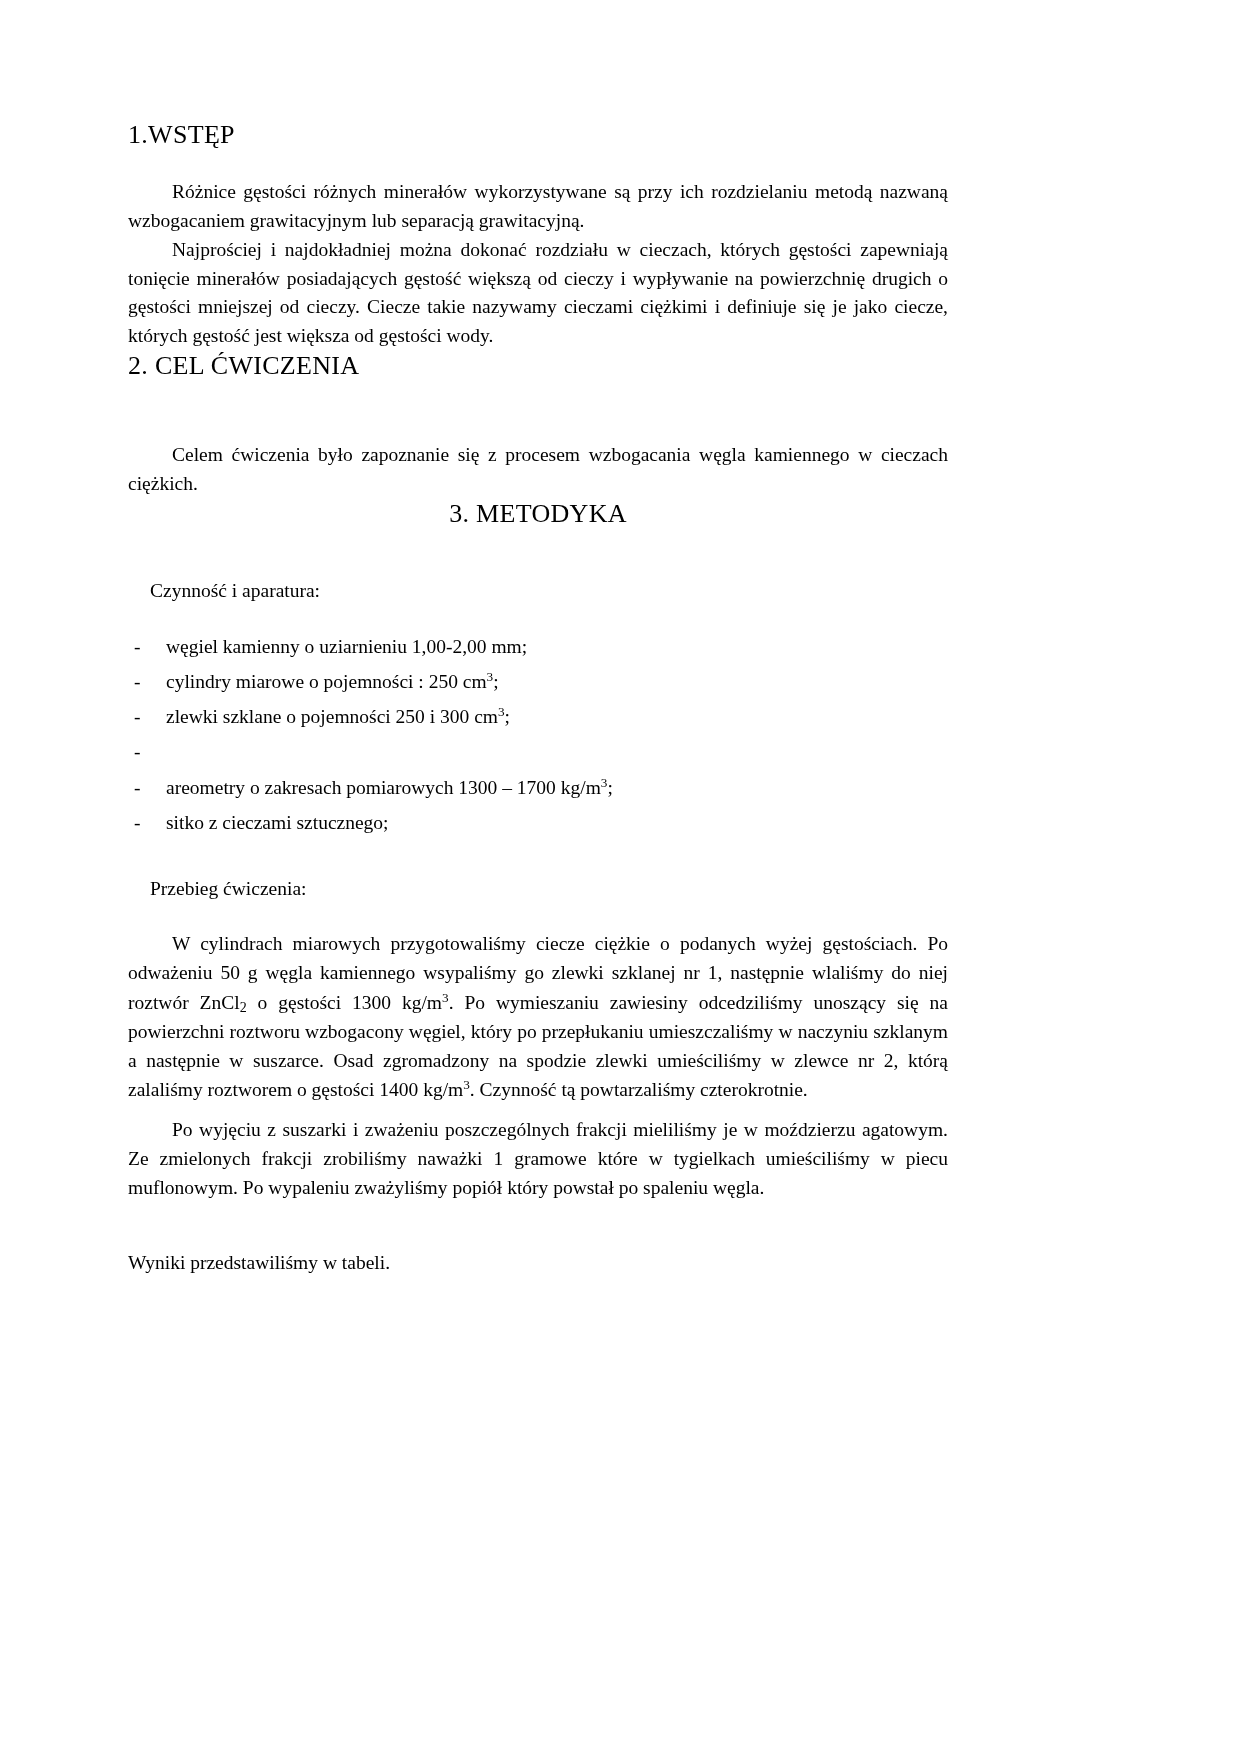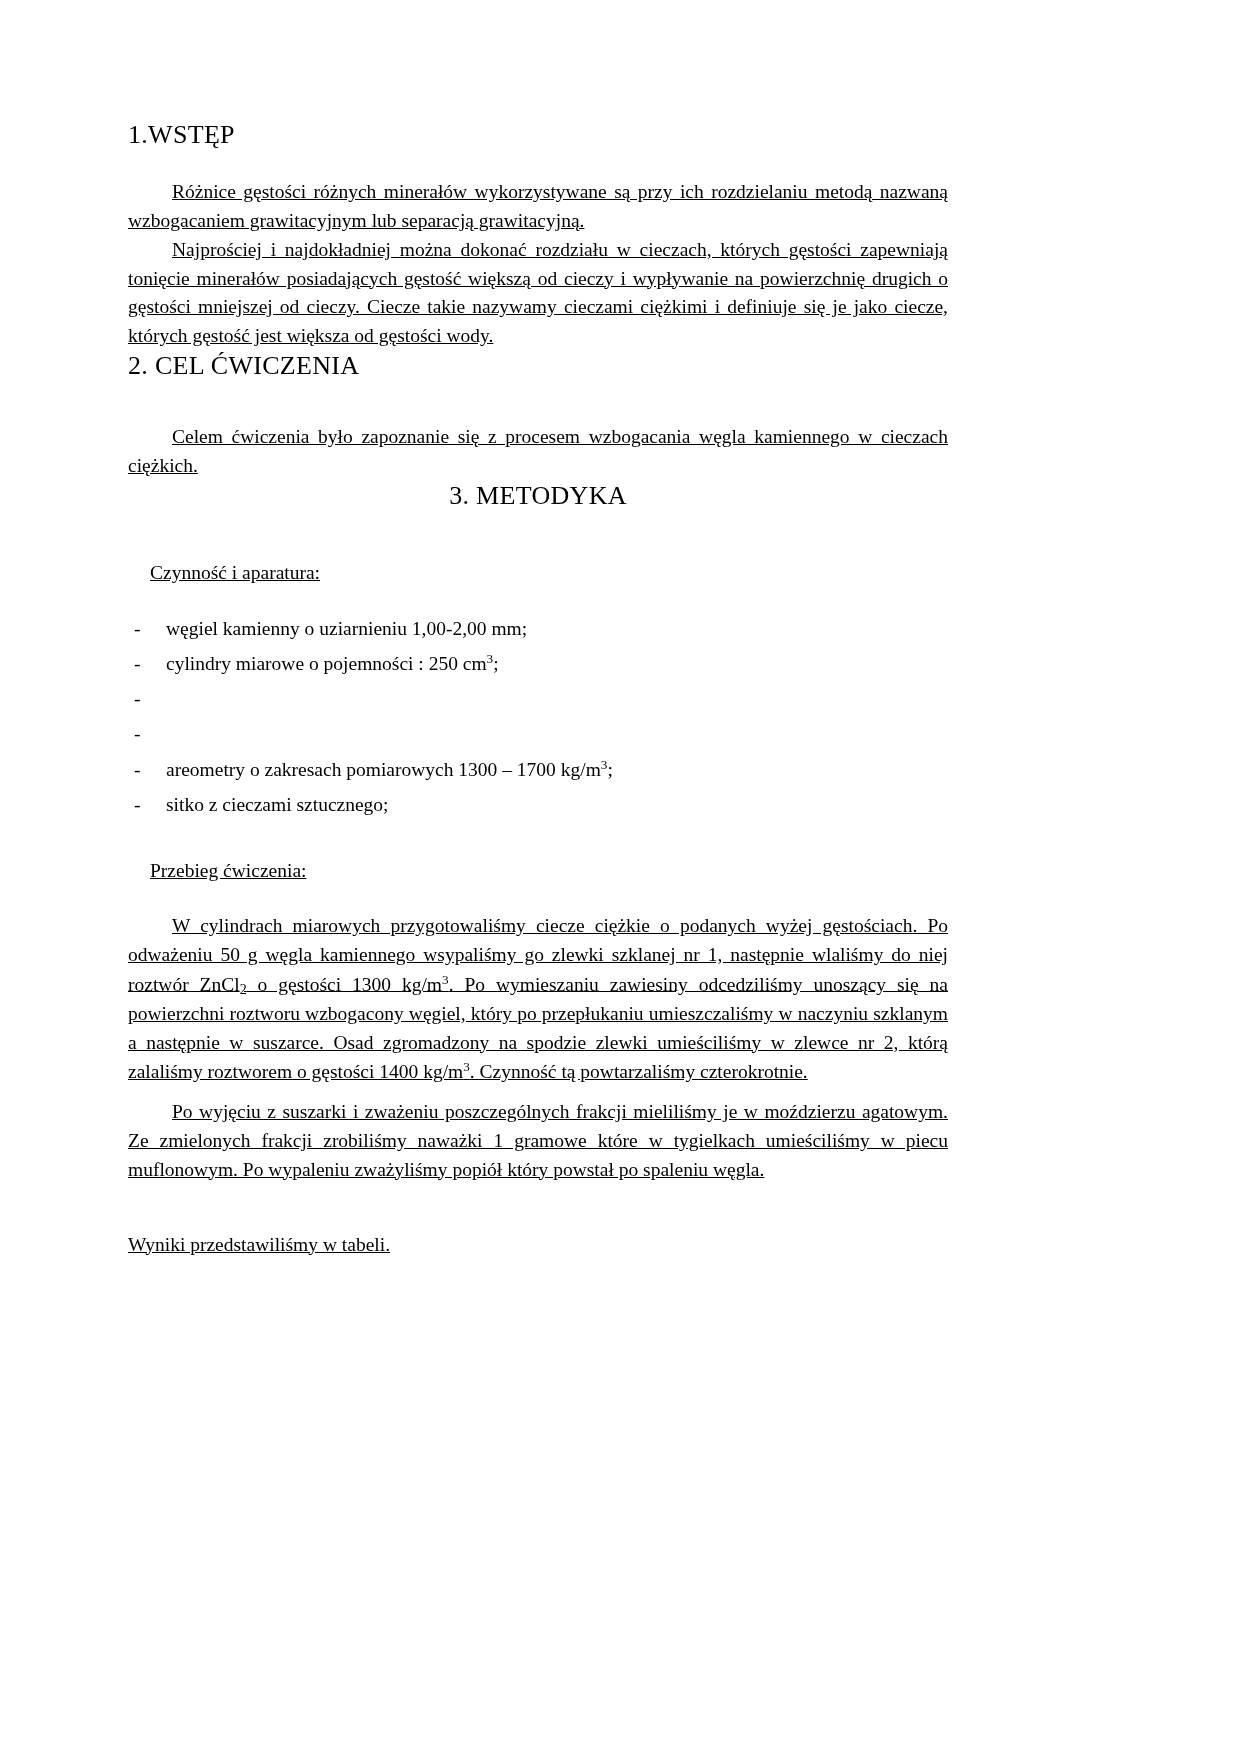--- a/index.html
+++ b/index.html
@@ -31,25 +31,24 @@
   .sec-1 { margin-top: 12px; }
   .sec-2 { margin-top: 62px; }
   .sec-3 { margin-top: 60px; text-align: center; }
 
   p {
     font-size: 19.5px;
     line-height: 1.48;
     margin: 0;
     text-align: justify;
     hyphens: none;
-    text-decoration: underline;
   }
   p.indent { text-indent: 44px; }
   .block-1 { margin-top: 28px; }
-  .block-2 { margin-top: 42px; }
+  .block-2 { margin-top: 60px; }
 
   .sub {
     font-size: 19.5px;
     margin: 0;
     padding-left: 22px;
   }
   .sub-materials { margin-top: 48px; }
   .sub-progress { margin-top: 38px; }
 
   ul.dash-list {
@@ -101,20 +100,21 @@
       <li>
         <span class="dash">-</span>
         <span>węgiel kamienny o uziarnieniu 1,00-2,00 mm;</span>
       </li>
       <li>
         <span class="dash">-</span>
         <span>cylindry miarowe o pojemności : 250 cm<sup>3</sup>;</span>
       </li>
       <li>
         <span class="dash">-</span>
+        <span>zlewki szklane o pojemności 250 i 300 cm<sup>3</sup>;</span>
       </li>
       <li>
         <span class="dash">-</span>
       </li>
       <li>
         <span class="dash">-</span>
         <span>areometry o zakresach pomiarowych 1300 – 1700 kg/m<sup>3</sup>;</span>
       </li>
       <li>
         <span class="dash">-</span>

